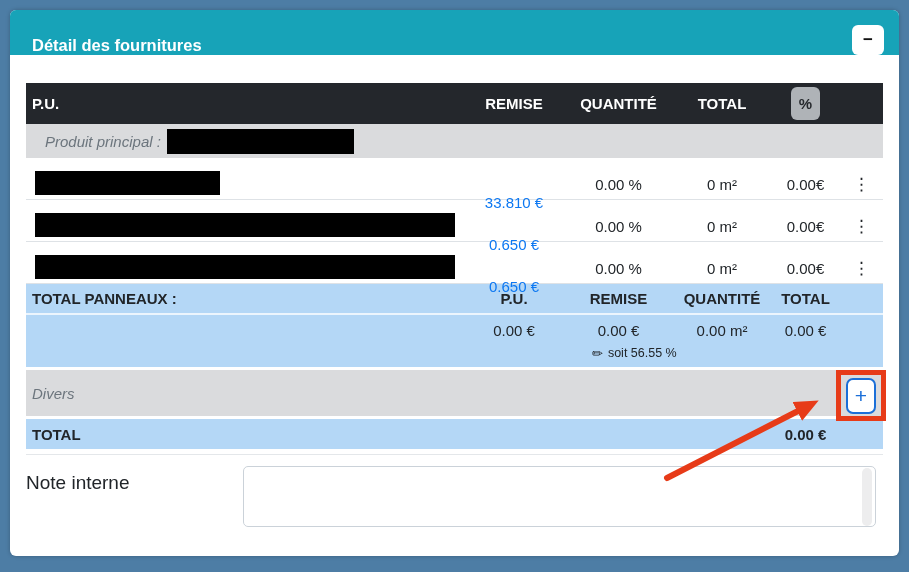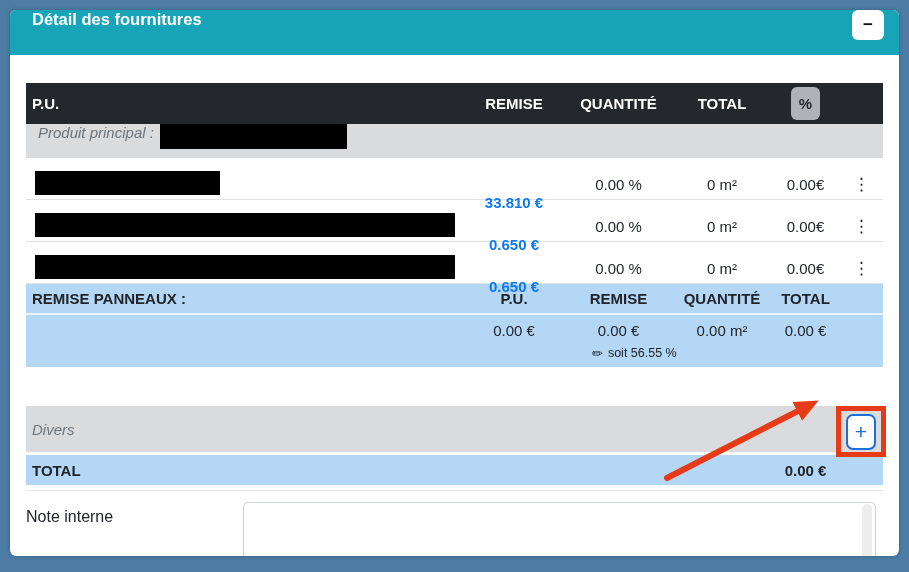--- a/index.html
+++ b/index.html
@@ -16,21 +16,21 @@
     left: 10px; top: 10px;
     width: 889px; height: 546px;
     background: #fff;
     border-radius: 6px;
     box-shadow: 0 0 4px rgba(0,0,0,.25);
     overflow: hidden;
   }
   .card-header {
     height: 45px;
     background: var(--panel-header, #17a3b8);
-    display: flex; align-items: flex-start; justify-content: space-between;
+    display: flex; align-items: flex-end; justify-content: space-between;
     padding: 0 15px 0 22px;
   }
   .card-title { color: #fff; font-weight: bold; font-size: 16.5px; }
   .collapse-btn {
     width: 32px; height: 30px;
     background: #fff; border: none; border-radius: 6px;
     font-size: 17px; font-weight: bold; color: #111;
     line-height: 26px; cursor: pointer;
   }
   .card-body { padding: 28px 16px 0 16px; }
@@ -46,30 +46,30 @@
   .trow > div { text-align: center; }
   .trow > div:first-child { text-align: left; padding-left: 6px; }
   .trow > div:last-child { text-align: center; }
 
   .thead {
     background: var(--table-header-bg, #24272c);
     color: #fff; height: 41px; font-weight: bold;
   }
   .gray-row { background: var(--row-gray, #dadbdd); }
   .group-row {
-    height: 34px; display: flex; align-items: flex-start; padding-left: 12px;
+    height: 34px; display: flex; align-items: center; padding-left: 19px;
   }
   .muted-italic { font-style: italic; color: #6c757d; font-size: 15px; }
   .redact { background: #000; height: 24px; display: inline-block; }
   .redact.w-sm  { width: 185px; margin-left: 3px; }
   .redact.w-lg  { width: 420px; margin-left: 3px; }
   .redact.w-grp { width: 187px; margin-left: 6px; height: 25px; }
 
   .item-row { height: 42px; border-bottom: 1px solid #dee2e6; background: #fff; }
-  .price-blue { color: var(--price-blue, #0d78f2); font-weight: bold; margin-top: 36px; }
+  .price-blue { color: var(--price-blue, #0d78f2); font-weight: normal; margin-top: 36px; }
   .menu-dots { font-size: 17px; color: #212529; cursor: pointer; line-height: 1; }
 
   .pct-btn {
     width: 29px; height: 33px; border: none; border-radius: 6px;
     background: #afb3b7; color: #26292d; font-weight: bold; font-size: 15px;
     cursor: pointer;
   }
 
   .blue-block { background: var(--row-blue, #b4d7f6); }
   .totals-head { height: 31px; font-weight: bold; border-bottom: 2px solid rgba(255,255,255,.75); }
@@ -78,40 +78,39 @@
     height: 21px; display: flex; align-items: flex-start;
     padding-left: 566px; font-size: 12.5px; gap: 5px;
   }
   .pencil { font-size: 13px; cursor: pointer; }
 
   .spacer2 { height: 3px; }
 
   .divers-row {
     position: relative; height: 46px; display: flex; align-items: center;
     padding-left: 6px;
-    margin-top: 36px;
   }
   .red-rect {
     position: absolute; right: -3px; top: 0;
     width: 50px; height: 51px;
     border: 5px solid var(--annotation-red, #e73b18);
     display: flex; align-items: center; justify-content: center;
     z-index: 5; background: transparent;
   }
   .add-btn {
     width: 30px; height: 36px;
     background: #fff; border: 2px solid var(--add-button-blue, #1b6fd8);
     border-radius: 7px; color: var(--add-button-blue, #1b6fd8);
     font-size: 21px; line-height: 1; cursor: pointer;
   }
   .grand-row { height: 30px; font-weight: bold; }
 
   
   .note-row { display: flex; margin-top: 11px; width: 857px; }
-  .note-label { width: 217px; font-size: 16px; padding-top: 6px; }
+  .note-label { width: 217px; font-size: 19px; padding-top: 6px; }
   .ta-wrap { position: relative; width: 633px; }
   .ta-wrap textarea {
     width: 633px; height: 61px; resize: none;
     border: 1px solid #cbd2d9; border-radius: 5px;
     font-family: "Liberation Sans", sans-serif; font-size: 14px;
     padding: 6px 18px 6px 8px; outline: none;
   }
   .ta-scrollbar {
     position: absolute; right: 4px; top: 2px; bottom: 5px; width: 10px;
     background: #ededee; border-radius: 5px; pointer-events: none;
@@ -169,21 +168,21 @@
         <div><span class="redact w-lg"></span></div>
         <div class="price-blue">0.650 €</div>
         <div>0.00 %</div>
         <div>0 m²</div>
         <div>0.00€</div>
         <div><span class="menu-dots">⋮</span></div>
       </div>
 
       <div class="blue-block">
         <div class="trow totals-head">
-          <div>REMISE PANNEAUX :</div>
+          <div>TOTAL PANNEAUX :</div>
           <div>P.U.</div>
           <div>REMISE</div>
           <div>QUANTITÉ</div>
           <div>TOTAL</div>
           <div></div>
         </div>
         <div class="trow totals-vals">
           <div></div>
           <div>0.00 €</div>
           <div>0.00 €</div>

